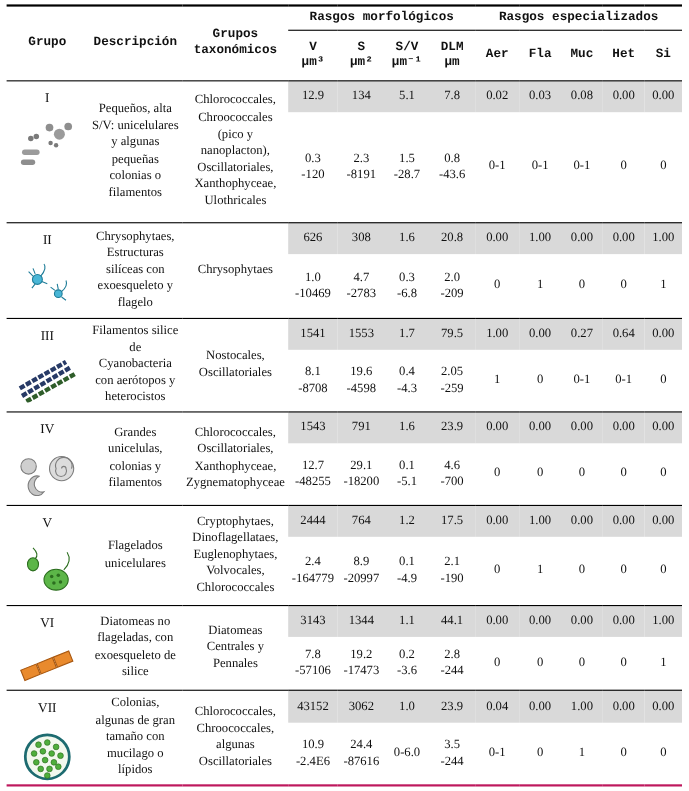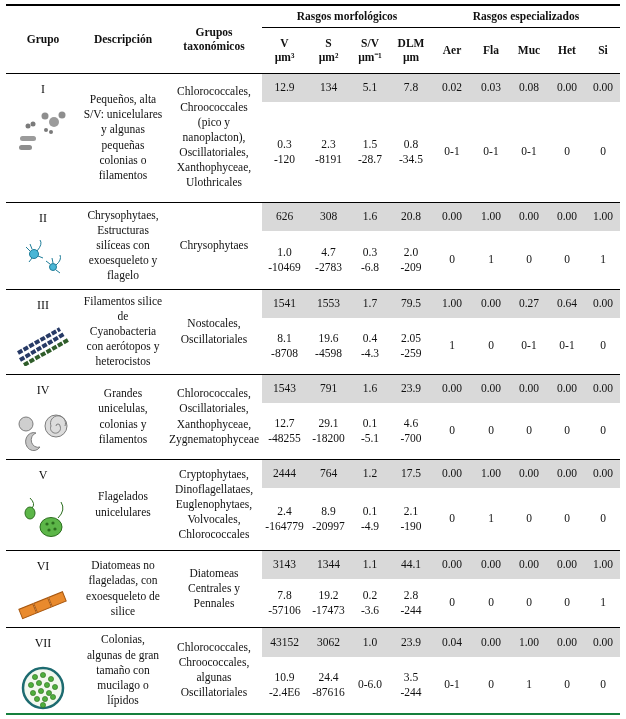--- a/index.html
+++ b/index.html
@@ -10,27 +10,27 @@
   }
   table.fg {
     border-collapse:collapse; table-layout:fixed;
     width:614px; margin:4px 0 0 6px;
     border-top:2px solid #000;
   }
   thead { border-bottom:1px solid #000; }
   th {
     font-weight:bold; font-size:11.5px; line-height:1.25;
     text-align:center; vertical-align:middle;
-    white-space:pre-line; padding:2px 1px;
+    white-space:pre-line; padding:2px 1px;font-family:Liberation Mono, monospace;
   }
   tr.span-row { height:22px; }
   tr.unit-row { height:46px; }
   .h-span { border-bottom:1px solid #000; }
   tbody.group { border-bottom:1px solid #000; }
-  tbody.group.last { border-bottom:2px solid #15803d; }
+  tbody.group.last { border-bottom:2px solid #be185d; }
   td {
     font-size:11.5px; line-height:1.3; text-align:center;
     vertical-align:middle; padding:1px 2px;
   }
   td.shade { background:#d9d9d9; }
   td.range { white-space:pre-line; }
   tr.mean-row { height:29px; }
   .c-grupo { vertical-align:top; }
   .numeral { margin-top:7px; font-size:12px; }
   .gicon { margin-top:13px; display:flex; justify-content:center; }
@@ -111,21 +111,21 @@
       <td class="shade">0.00</td>
     </tr>
     <tr class="range-row" style="height:100px">
       <td class="range">0.3
 -120</td>
       <td class="range">2.3
 -8191</td>
       <td class="range">1.5
 -28.7</td>
       <td class="range">0.8
--34.5</td>
+-43.6</td>
       <td class="range">0-1</td>
       <td class="range">0-1</td>
       <td class="range">0-1</td>
       <td class="range">0</td>
       <td class="range">0</td>
     </tr>
   </tbody>
 
   <tbody class="group">
     <tr class="mean-row">

